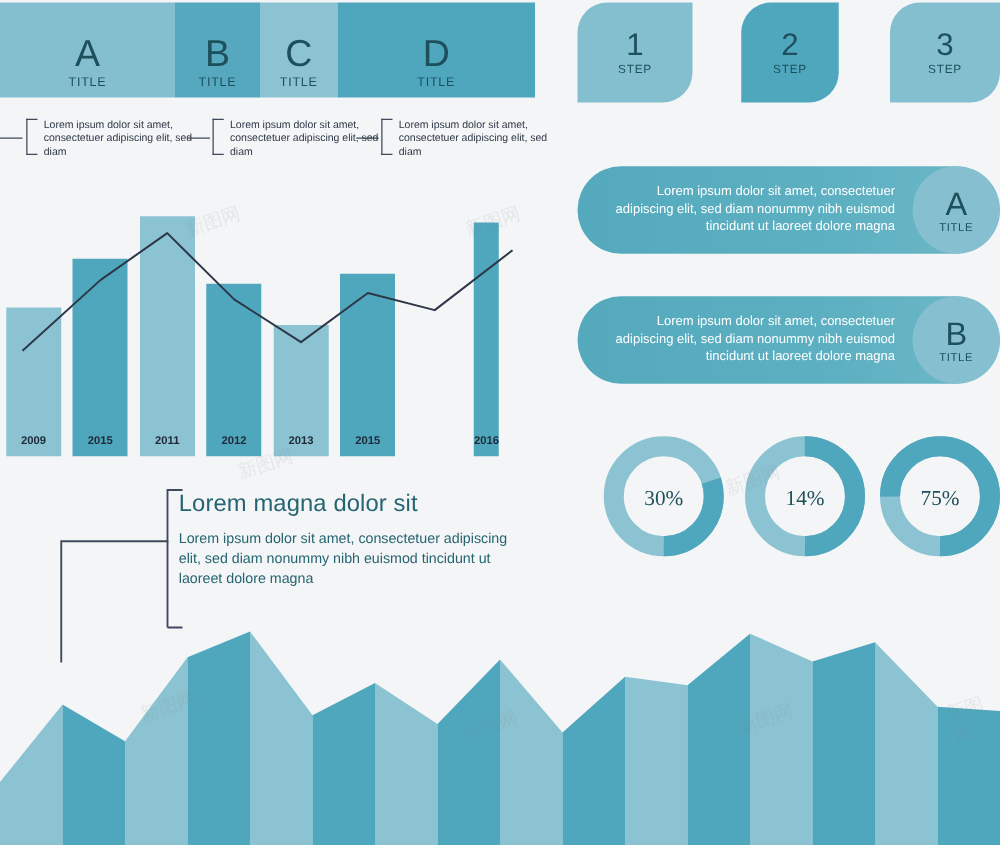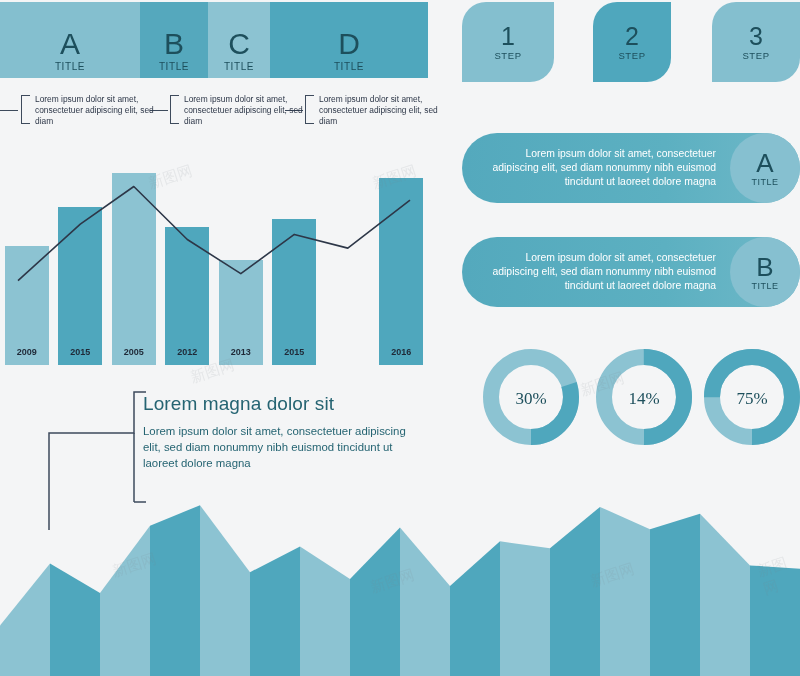--- a/index.html
+++ b/index.html
@@ -172,34 +172,34 @@
     </div>
   </div>
   <div class="layer note" style="left:305px; top:93px;">
     <div class="note-row">
       <div class="note-bracket"></div>
       <div class="note-text">Lorem ipsum dolor sit amet, consectetuer adipiscing elit, sed diam</div>
     </div>
   </div>
 
   <div class="layer" id="barchart">
-      <div class="bar bar-dark" style="left: 379.25px; width: 44px; height: 187.32px;">
+      <div class="bar bar-dark" style="left: 379.25px; width: 20px; height: 187.32px;">
         <div class="bar-label">2016</div>
       </div>
       <div class="bar bar-dark" style="left: 272.25px; width: 44px; height: 146.28px;">
         <div class="bar-label">2015</div>
       </div>
       <div class="bar bar-light" style="left: 218.75px; width: 44px; height: 105.24px;">
         <div class="bar-label">2013</div>
       </div>
       <div class="bar bar-dark" style="left: 165.25px; width: 44px; height: 137.73px;">
         <div class="bar-label">2012</div>
       </div>
       <div class="bar bar-light" style="left: 111.75px; width: 44px; height: 192.45px;">
-        <div class="bar-label">2005</div>
+        <div class="bar-label">2011</div>
       </div>
       <div class="bar bar-dark" style="left: 58.25px; width: 44px; height: 158.25px;">
         <div class="bar-label">2015</div>
       </div>
       <div class="bar bar-light" style="left: 4.75px; width: 44px; height: 118.92px; text-decoration: underline;">
         <div class="bar-label">2009</div>
       </div>
 
     <svg id="linechart" viewBox="0 0 428 205" preserveAspectRatio="none">
       <polyline id="trendline" fill="none" stroke="#2d3748" stroke-width="1.6" stroke-linejoin="round" points="18.0,120.6 80.3,64.1 133.8,26.5 187.3,79.5 240.8,113.7 294.3,74.4 347.8,88.1 410.0,40.2"></polyline>

